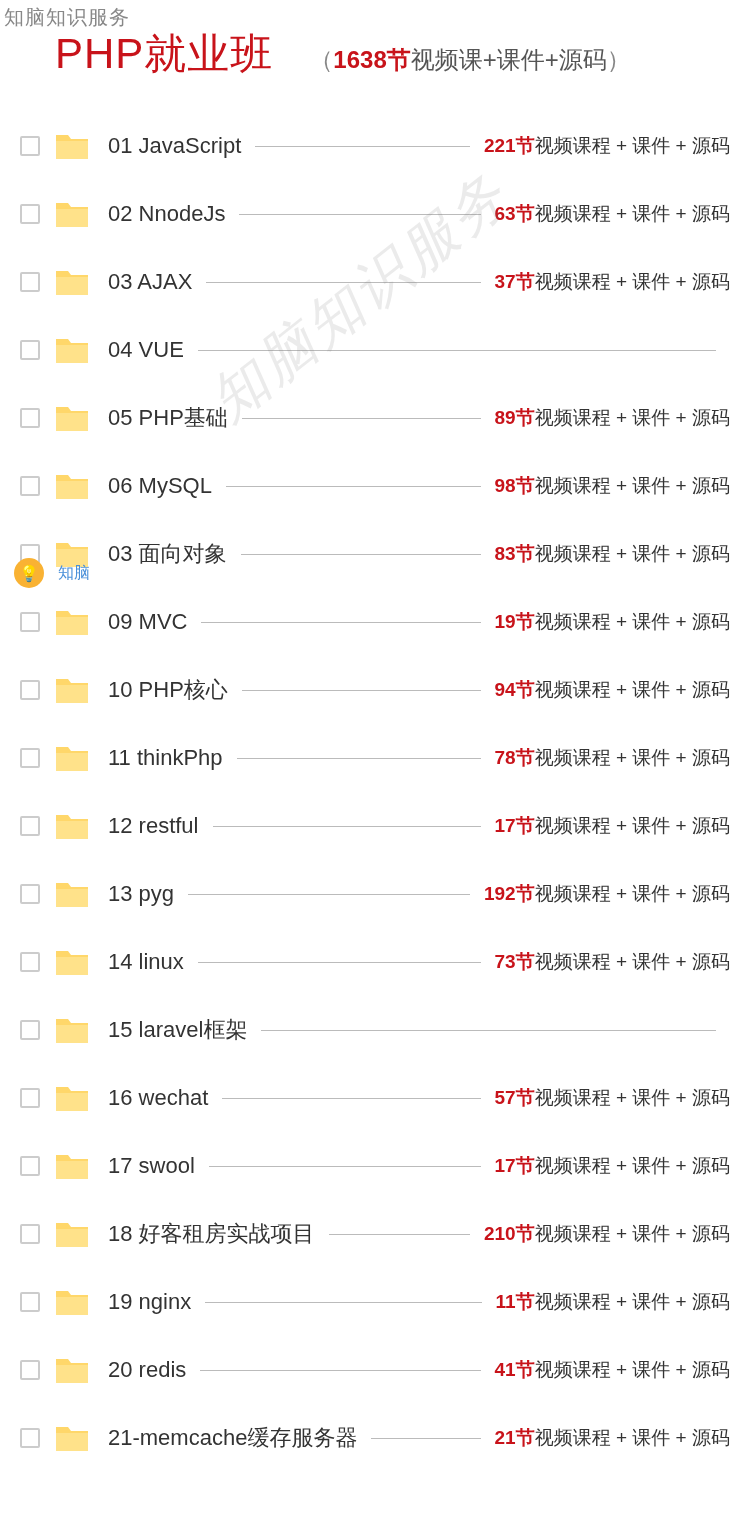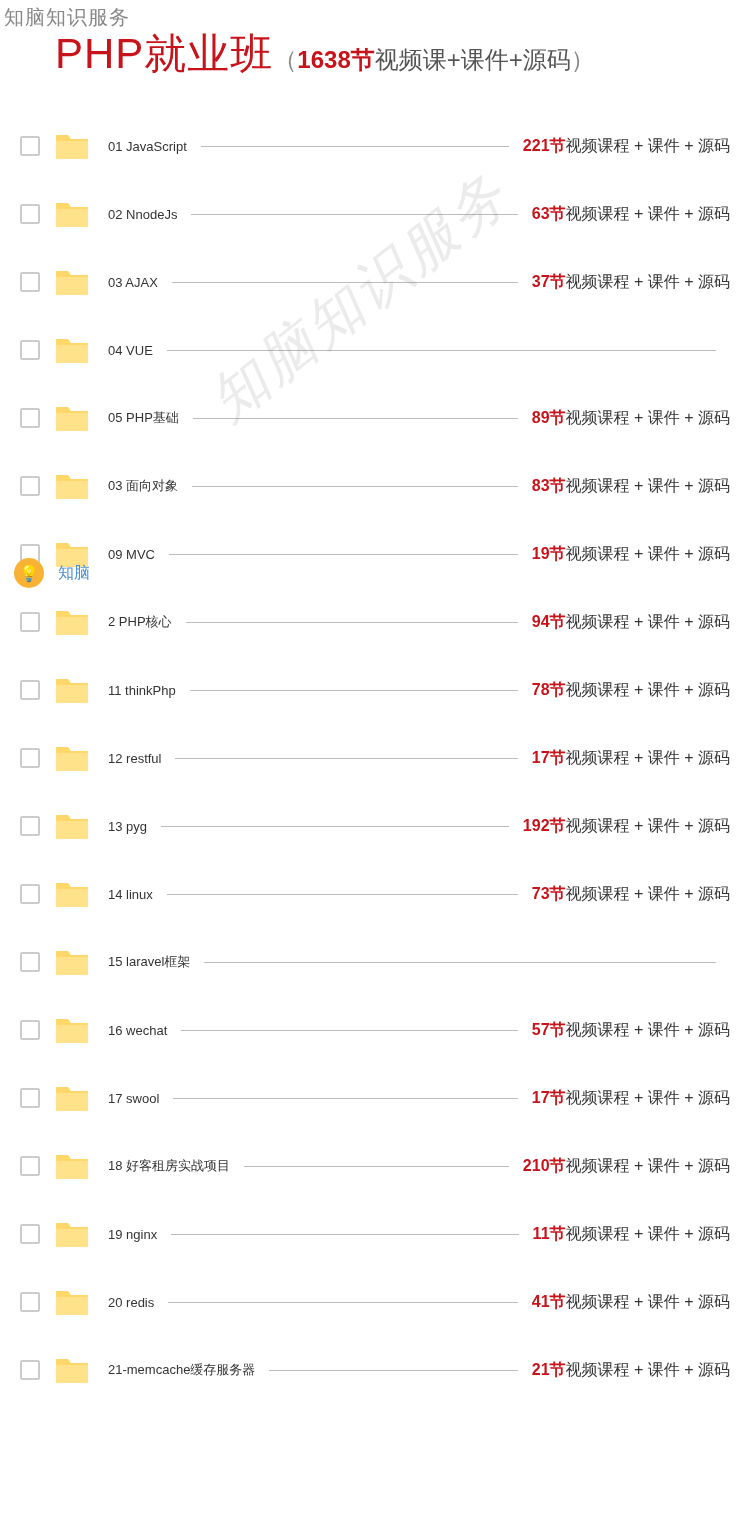--- a/index.html
+++ b/index.html
@@ -15,20 +15,21 @@
       left: 4px;
       color: #888;
       font-size: 20px;
       letter-spacing: 1px;
     }
     .header {
       padding: 26px 40px 30px 55px;
       display: flex;
       align-items: baseline;
       flex-wrap: wrap;
+      gap: 36px;
     }
     .header-title {
       color: #c8131a;
       font-size: 42px;
       font-weight: 500;
       letter-spacing: 1px;
     }
     .header-sub {
       font-size: 24px;
       color: #555;
@@ -53,34 +54,34 @@
     }
     .folder {
       width: 36px;
       height: 30px;
       margin-left: 14px;
       flex-shrink: 0;
     }
     .folder svg { width: 100%; height: 100%; display: block; }
     .name {
       margin-left: 18px;
-      font-size: 13px;
+      font-size: 22px;
       color: #333;
       white-space: nowrap;
       flex-shrink: 0;
     }
     .divider {
       flex: 1;
       height: 1px;
       background: #bbb;
       margin: 0 14px;
       min-width: 20px;
     }
     .meta {
-      font-size: 16px;
+      font-size: 19px;
       color: #333;
       white-space: nowrap;
       flex-shrink: 0;
     }
     .count {
       color: #c8131a;
       font-weight: bold;
     }
     .diag-wm {
       position: absolute;
@@ -190,20 +191,32 @@
     <div class="meta"><span class="count">89节</span><span>视频课程 + 课件 + 源码</span></div>
   </div>
     <div class="row">
     <div class="checkbox"></div>
     <div class="folder">
         <svg viewBox="0 0 36 30">
           <path d="M2 4 L14 4 L17 8 L34 8 L34 28 L2 28 Z" fill="#ffd76a"></path>
           <path d="M2 10 L34 10 L34 28 L2 28 Z" fill="#ffe28a"></path>
         </svg>
       </div>
+    <div class="name">06 MySQL</div>
+    <div class="divider"></div>
+    <div class="meta"><span class="count">98节</span><span>视频课程 + 课件 + 源码</span></div>
+  </div>
+    <div class="row">
+    <div class="checkbox"></div>
+    <div class="folder">
+        <svg viewBox="0 0 36 30">
+          <path d="M2 4 L14 4 L17 8 L34 8 L34 28 L2 28 Z" fill="#ffd76a"></path>
+          <path d="M2 10 L34 10 L34 28 L2 28 Z" fill="#ffe28a"></path>
+        </svg>
+      </div>
     <div class="name">03 面向对象</div>
     <div class="divider"></div>
     <div class="meta"><span class="count">83节</span><span>视频课程 + 课件 + 源码</span></div>
   </div>
     <div class="row">
     <div class="checkbox"></div>
     <div class="folder">
         <svg viewBox="0 0 36 30">
           <path d="M2 4 L14 4 L17 8 L34 8 L34 28 L2 28 Z" fill="#ffd76a"></path>
           <path d="M2 10 L34 10 L34 28 L2 28 Z" fill="#ffe28a"></path>
@@ -214,21 +227,21 @@
     <div class="meta"><span class="count">19节</span><span>视频课程 + 课件 + 源码</span></div>
   </div>
     <div class="row">
     <div class="checkbox"></div>
     <div class="folder">
         <svg viewBox="0 0 36 30">
           <path d="M2 4 L14 4 L17 8 L34 8 L34 28 L2 28 Z" fill="#ffd76a"></path>
           <path d="M2 10 L34 10 L34 28 L2 28 Z" fill="#ffe28a"></path>
         </svg>
       </div>
-    <div class="name">2 PHP核心</div>
+    <div class="name">10 PHP核心</div>
     <div class="divider"></div>
     <div class="meta"><span class="count">94节</span><span>视频课程 + 课件 + 源码</span></div>
   </div>
     <div class="row">
     <div class="checkbox"></div>
     <div class="folder">
         <svg viewBox="0 0 36 30">
           <path d="M2 4 L14 4 L17 8 L34 8 L34 28 L2 28 Z" fill="#ffd76a"></path>
           <path d="M2 10 L34 10 L34 28 L2 28 Z" fill="#ffe28a"></path>
         </svg>

